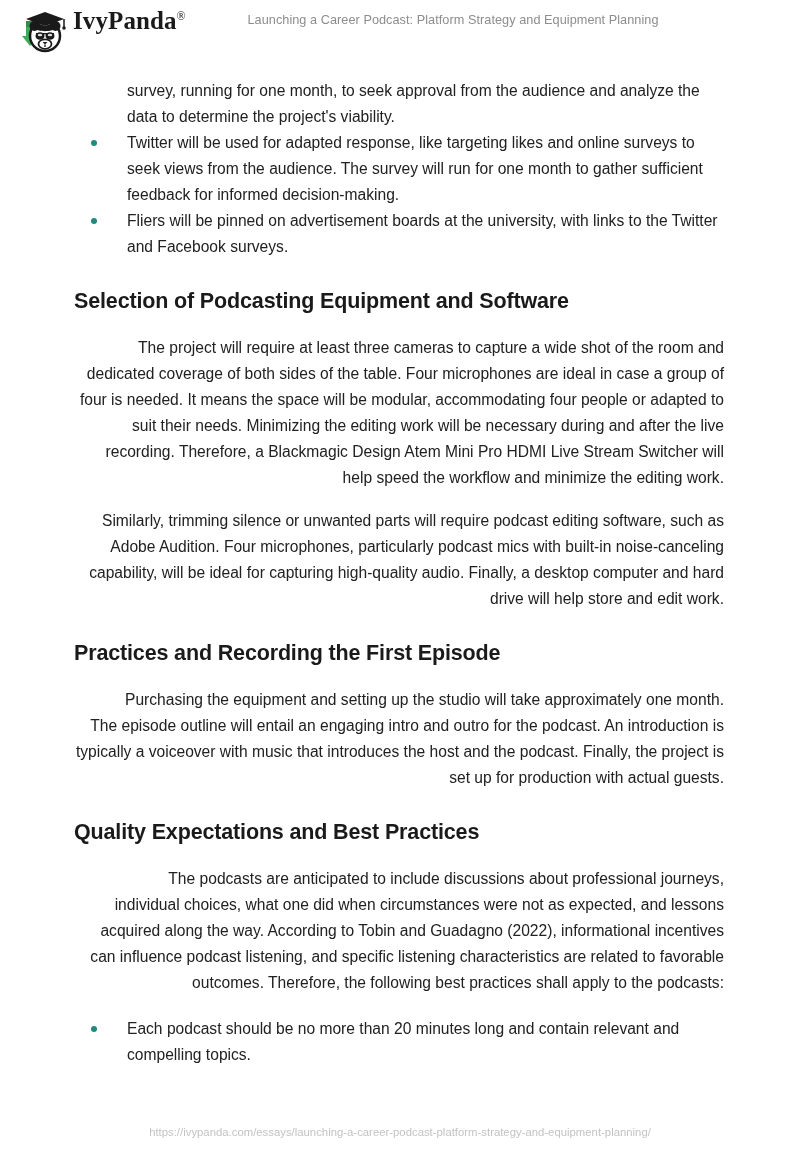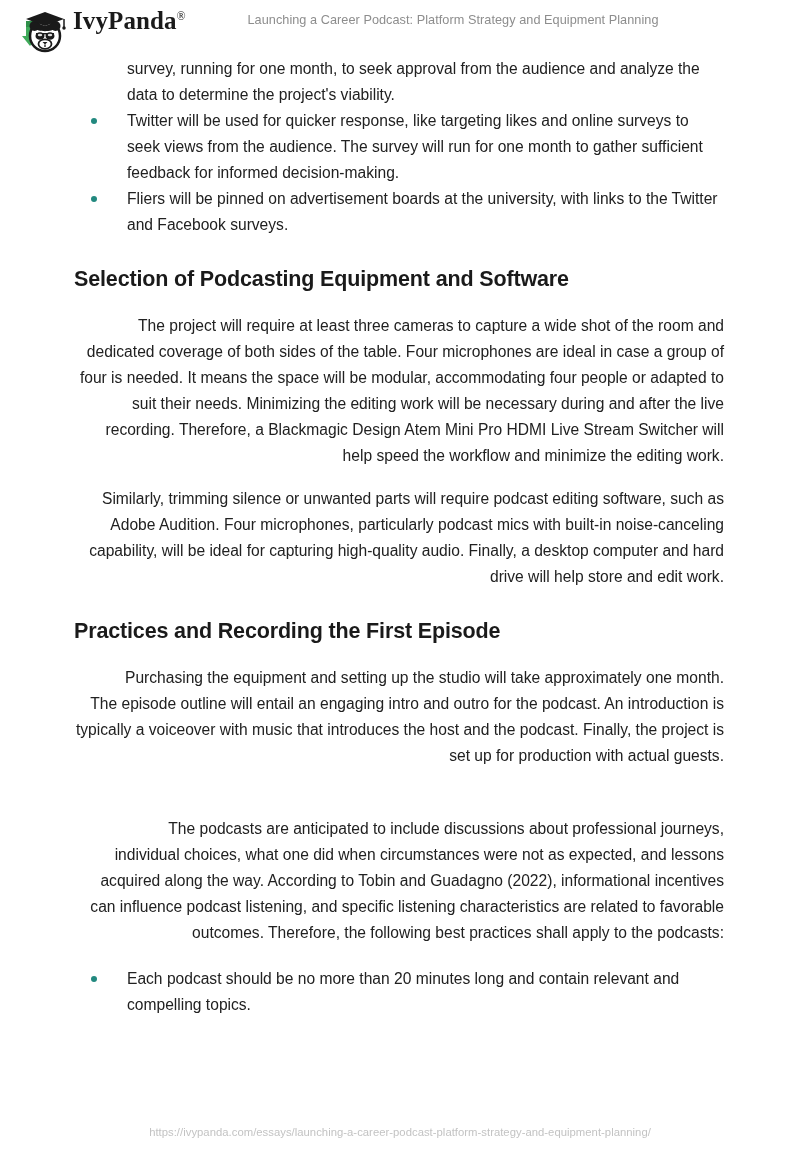--- a/index.html
+++ b/index.html
@@ -73,21 +73,21 @@
     padding-left: 120px;
     padding-right: 30px;
     box-sizing: border-box;
     white-space: nowrap;
   }
 
   
   .content {
     position: absolute;
     left: 74px;
-    top: 56px;
+    top: 78px;
     width: 650px;
   }
   p.para {
     margin: 0;
     font-size: 15.6px;
     line-height: 26px;
     color: #212121;
     text-indent: 27px;
     text-align: right;
   }
@@ -186,36 +186,37 @@
     <div class="header-title">Launching a Career Podcast: Platform Strategy and Equipment Planning</div>
   </div>
 
   <div class="content">
 
     <ul class="bullets">
       <li class="no-marker">survey, running for one month, to seek approval from the audience and analyze the data to determine the project's viability.</li>
     </ul>
 
     <ul class="bullets">
-      <li>Twitter will be used for quicker response, like targeting likes and online surveys to seek views from the audience. The survey will run for one month to gather sufficient feedback for informed decision-making.</li>
+      <li>Twitter will be used for adapted response, like targeting likes and online surveys to seek views from the audience. The survey will run for one month to gather sufficient feedback for informed decision-making.</li>
       <li>Fliers will be pinned on advertisement boards at the university, with links to the Twitter and Facebook surveys.</li>
     </ul>
 
     <div class="spacer-before-heading"></div>
     <h2 class="section-heading">Selection of Podcasting Equipment and Software</h2>
     <div class="spacer-after-heading"></div>
     <p class="para">The project will require at least three cameras to capture a wide shot of the room and dedicated coverage of both sides of the table. Four microphones are ideal in case a group of four is needed. It means the space will be modular, accommodating four people or adapted to suit their needs. Minimizing the editing work will be necessary during and after the live recording. Therefore, a Blackmagic Design Atem Mini Pro HDMI Live Stream Switcher will help speed the workflow and minimize the editing work.</p>
     <p class="para">Similarly, trimming silence or unwanted parts will require podcast editing software, such as Adobe Audition. Four microphones, particularly podcast mics with built-in noise-canceling capability, will be ideal for capturing high-quality audio. Finally, a desktop computer and hard drive will help store and edit work.</p>
 
     <div class="spacer-before-heading"></div>
     <h2 class="section-heading">Practices and Recording the First Episode</h2>
     <div class="spacer-after-heading"></div>
     <p class="para">Purchasing the equipment and setting up the studio will take approximately one month. The episode outline will entail an engaging intro and outro for the podcast. An introduction is typically a voiceover with music that introduces the host and the podcast. Finally, the project is set up for production with actual guests.</p>
 
     <div class="spacer-before-heading"></div>
+    <h2 class="section-heading">Quality Expectations and Best Practices</h2>
     <div class="spacer-after-heading"></div>
     <p class="para">The podcasts are anticipated to include discussions about professional journeys, individual choices, what one did when circumstances were not as expected, and lessons acquired along the way. According to Tobin and Guadagno (2022), informational incentives can influence podcast listening, and specific listening characteristics are related to favorable outcomes. Therefore, the following best practices shall apply to the podcasts:</p>
 
     <div class="spacer-before-list"></div>
     <ul class="bullets">
       <li>Each podcast should be no more than 20 minutes long and contain relevant and compelling topics.</li>
     </ul>
 
   </div>
 

